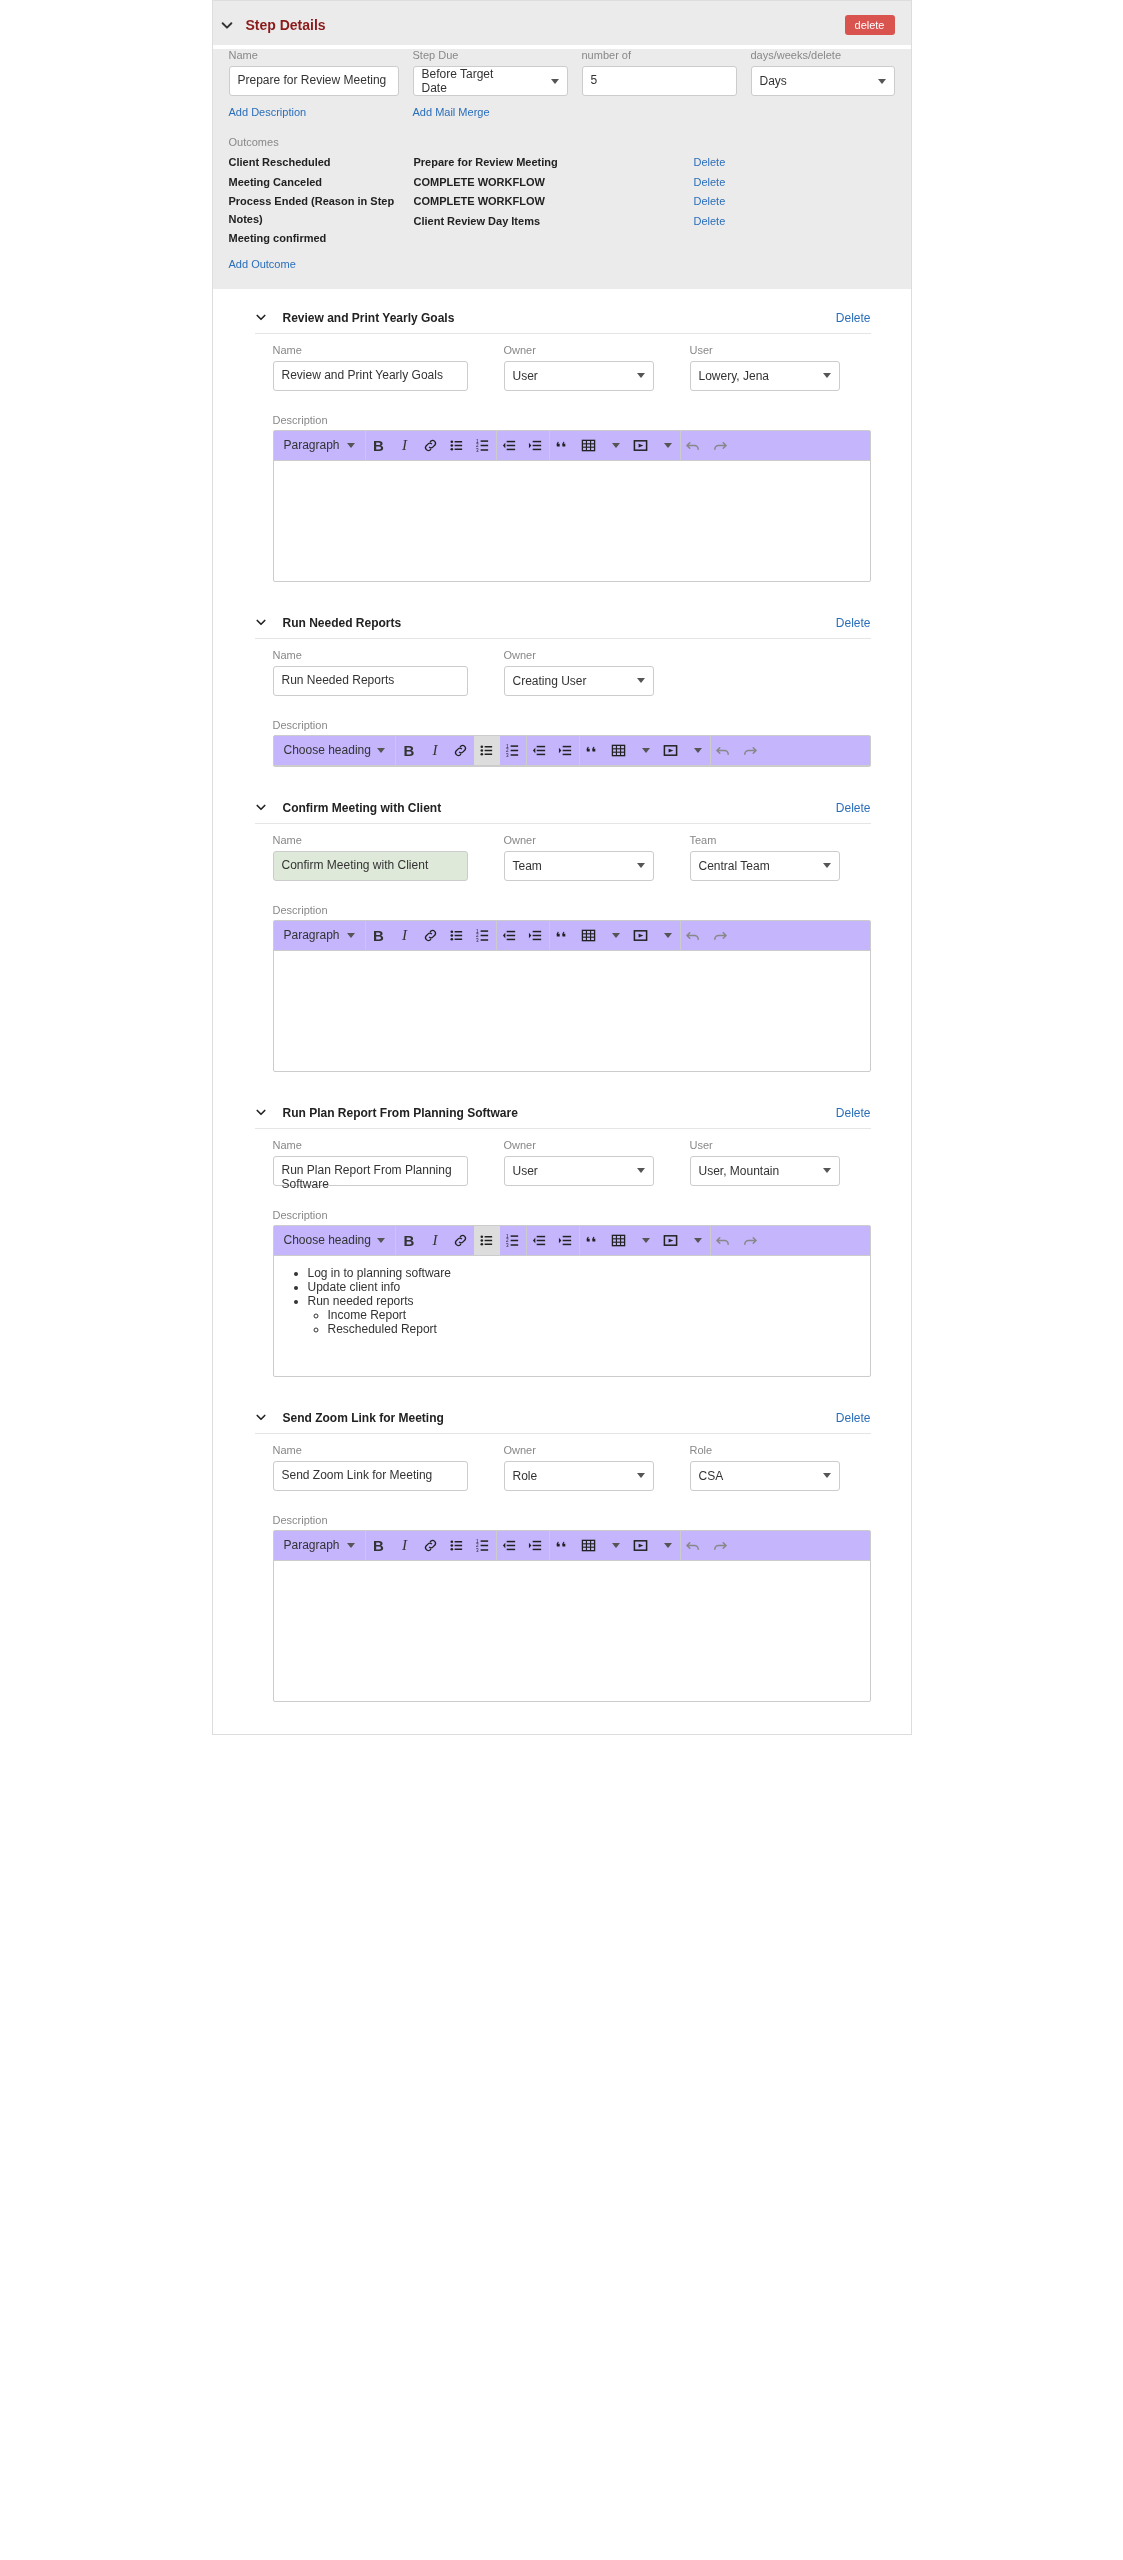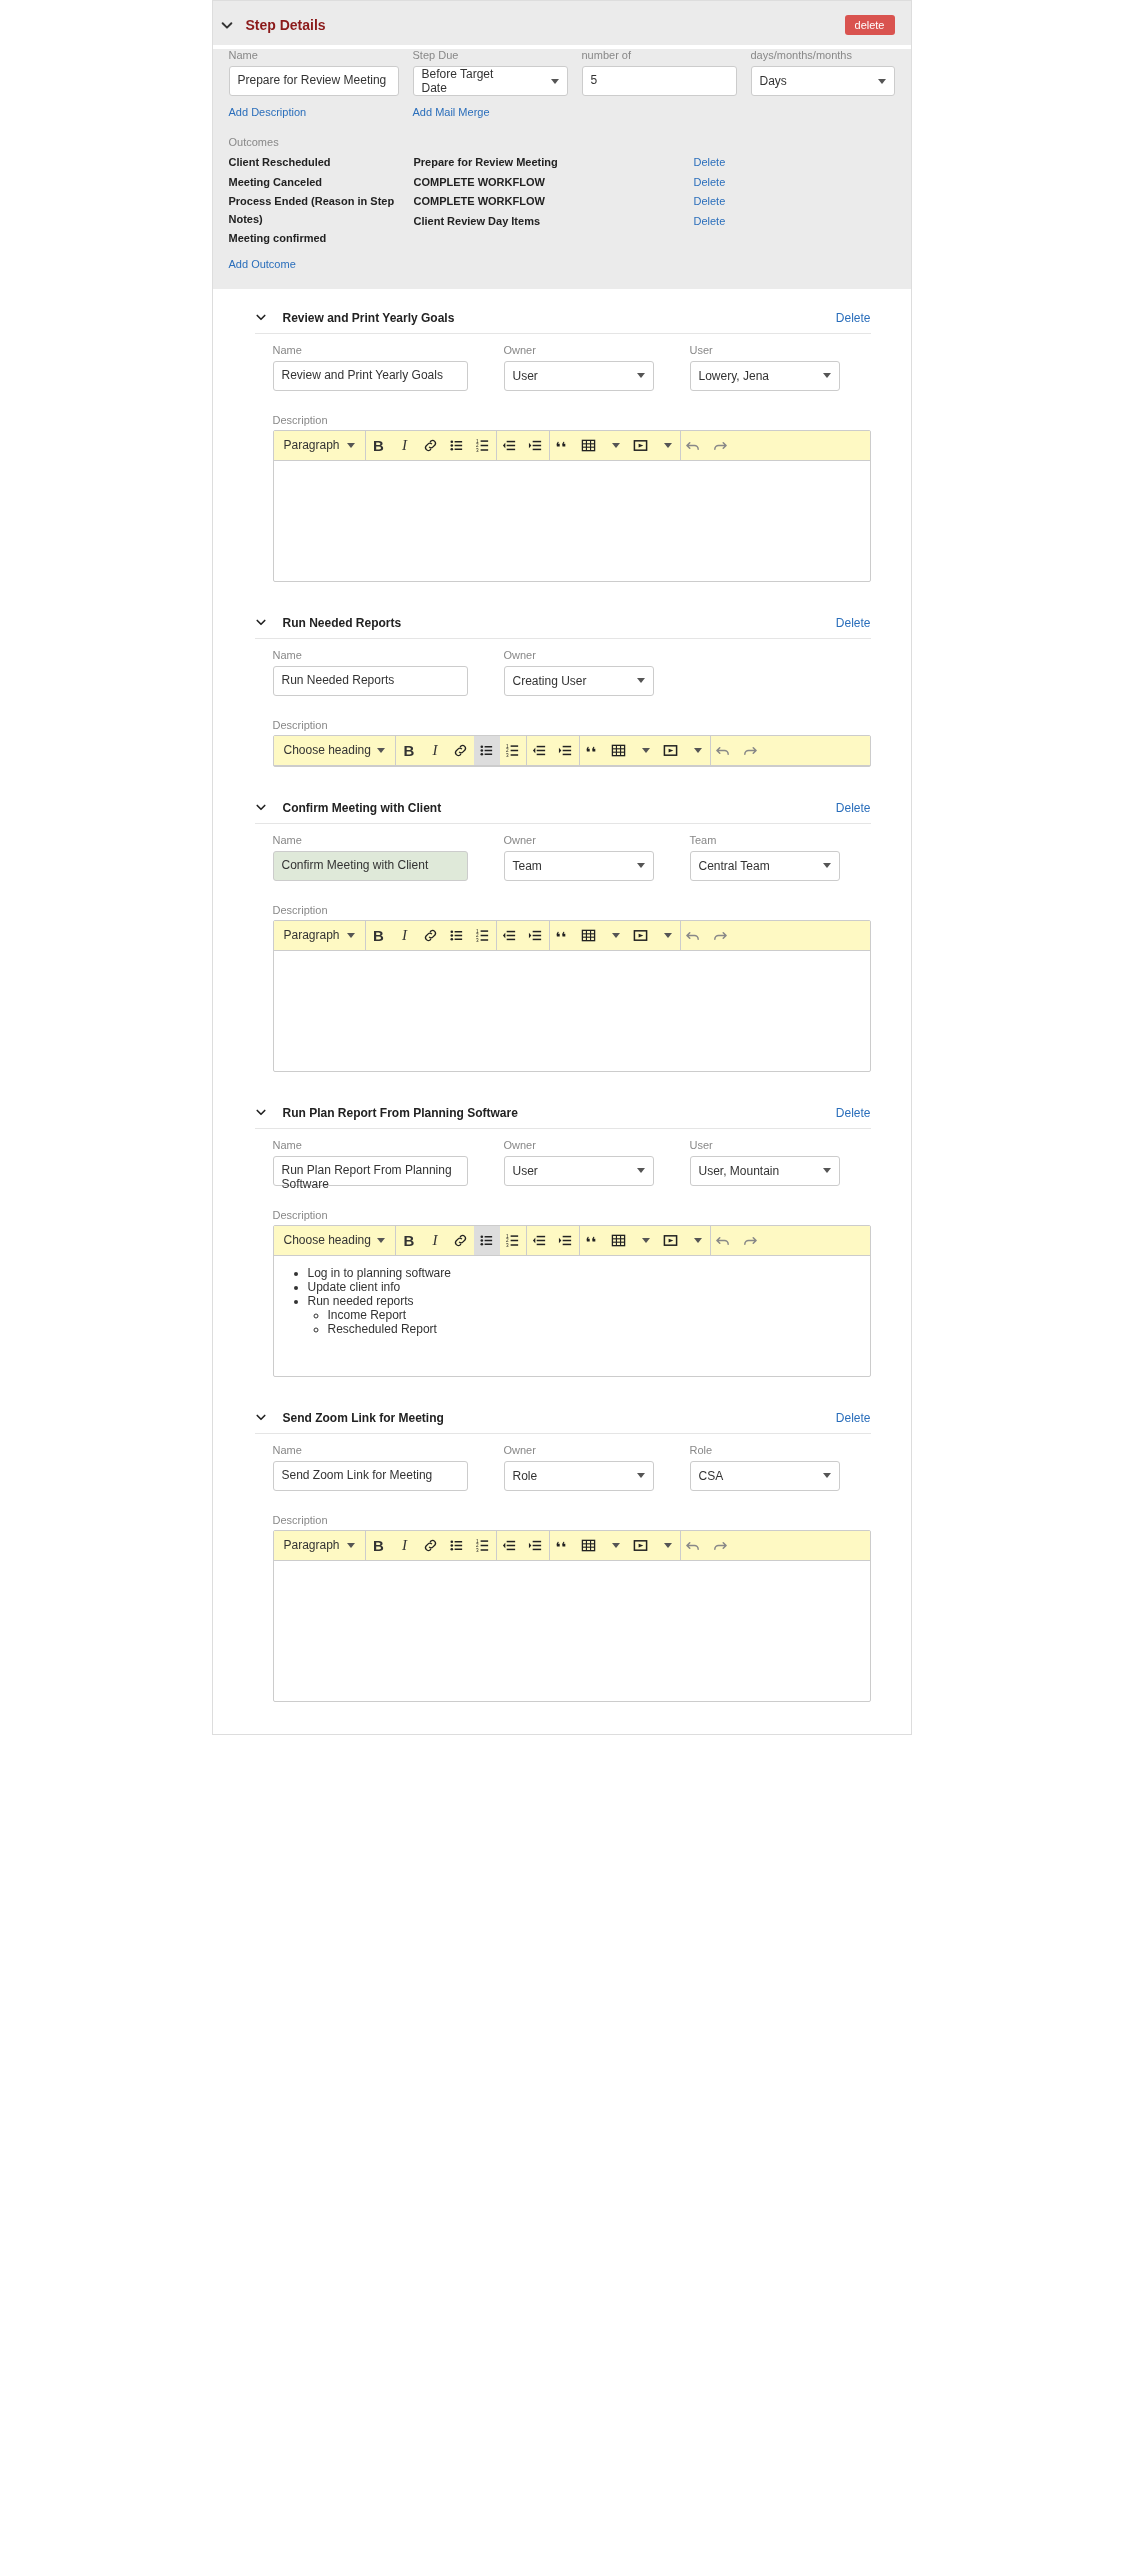--- a/index.html
+++ b/index.html
@@ -74,21 +74,21 @@
 .task-del { margin-left: auto; color: #2a6ebb; font-size: 12px; cursor: pointer; }
 .task-row { display: flex; gap: 36px; }
 .task-col { display: flex; flex-direction: column; }
 .task-col.name { flex: 0 0 195px; }
 .task-col.owner { flex: 0 0 150px; }
 .task-col.assignee { flex: 0 0 150px; }
 .desc-label { color: #888; font-size: 11px; margin-top: 23px; margin-bottom: 4px; }
 
 
 .editor { border: 1px solid #ccc; border-radius: 2px; }
-.toolbar { display: flex; align-items: center; border-bottom: 1px solid #ccc; height: 30px; background: #fef9c3; }
+.toolbar { display: flex; align-items: center; border-bottom: 1px solid #ccc; height: 30px; background: #c4b5fd; }
 .tb-select { display: flex; align-items: center; gap: 6px; padding: 0 10px; height: 100%; border-right: 1px solid #ccc; cursor: pointer; font-size: 12px; min-width: 92px; justify-content: space-between; }
 .tb-group { display: flex; align-items: center; height: 100%; border-right: 1px solid #ccc; }
 .tb-group.last { border-right: none; }
 .tb-btn { width: 26px; height: 100%; display: flex; align-items: center; justify-content: center; cursor: pointer; }
 .tb-btn.active { background: #ddd; }
 .tb-btn svg { width: 15px; height: 15px; }
 .tb-btn.bold { font-weight: 800; font-size: 15px; }
 .tb-btn.italic { font-style: italic; font-family: Georgia, serif; font-size: 15px; }
 .tb-btn .caret { margin-left: 2px; }
 .editor-body { padding: 10px 14px; min-height: 120px; font-size: 12px; }
@@ -136,21 +136,21 @@
           <span>Before Target Date</span>
           <span class="caret"></span>
         </div>
         <span class="link">Add Mail Merge</span>
       </div>
       <div class="step-col number">
         <span class="label">number of</span>
         <div class="input">5</div>
       </div>
       <div class="step-col unit">
-        <span class="label">days/months/months</span>
+        <span class="label">days/weeks/delete</span>
         <div class="select">
           <span>Days</span>
           <span class="caret"></span>
         </div>
       </div>
     </div>
 
     <div class="out-label">Outcomes</div>
     <div class="outcomes-grid" id="outcomes-grid">
         <div class="out-col a">

